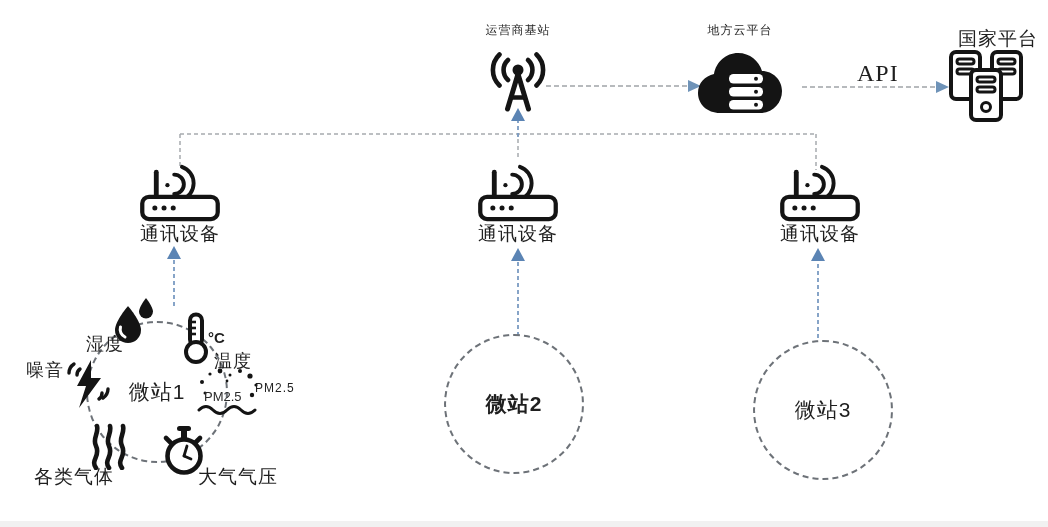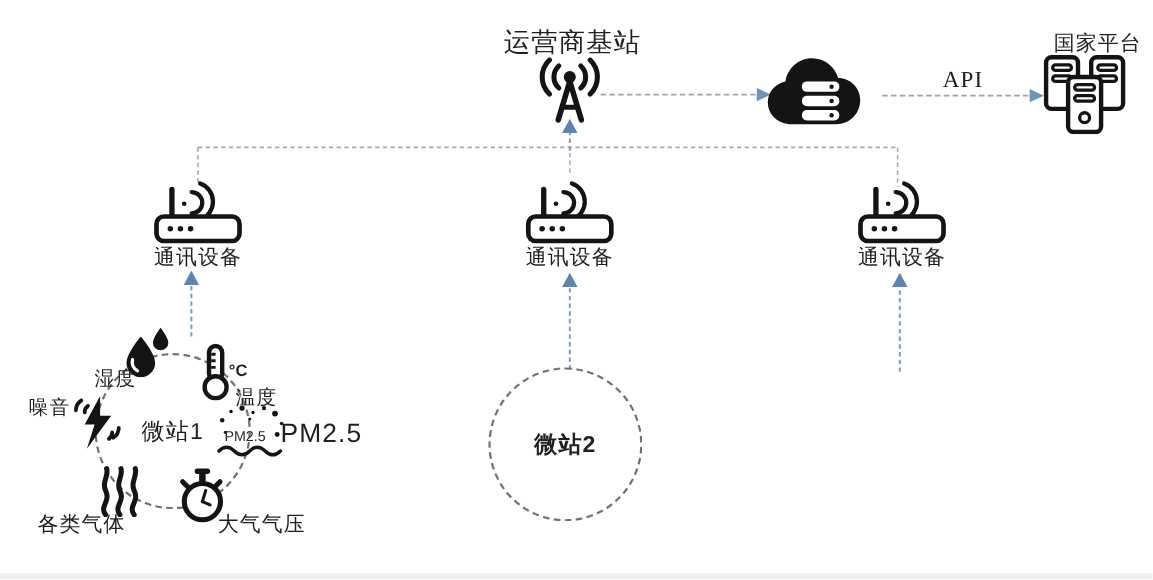--- a/index.html
+++ b/index.html
@@ -2,30 +2,30 @@
 <html><head>
 <meta charset="utf-8">
 <style>
   html,body{margin:0;padding:0;background:#fff;}
   #canvas{
     position:relative;width:1048px;height:527px;background:#ffffff;overflow:hidden;
     font-family:"Liberation Sans","DejaVu Sans",sans-serif;color:#1f1f1f;
   }
   .abs{position:absolute;}
   .lbl{white-space:nowrap;color:#1f1f1f;}
-  .lbl-lg{font-size:24px;letter-spacing:1px;}
+  .lbl-lg{font-size:12px;letter-spacing:1px;}
   .lbl-md{font-size:19px;letter-spacing:1px;}
   .lbl-sm{font-size:18px;letter-spacing:1px;}
   .center{text-align:center;}
   .station-circle{
     border:2px dashed #6d7278;border-radius:50%;box-sizing:border-box;
     display:flex;align-items:center;justify-content:center;background:transparent;
   }
   .station-circle .lbl{font-size:21px;letter-spacing:1px;}
-  .api{font-family:"Liberation Serif","DejaVu Serif",serif;font-size:21px;letter-spacing:1px;}
+  .api{font-family:"Liberation Serif","DejaVu Serif",serif;font-size:24px;letter-spacing:1px;}
   .degc{font-size:15px;font-weight:bold;}
   svg{display:block;}
   .bottom-edge{left:0;top:521px;width:1048px;height:6px;background:#f1f1f1;}
 </style>
 </head>
 <body>
 
 <div id="canvas">
 
   <svg class="abs" style="left:0;top:0;" width="1048" height="527" viewBox="0 0 1048 527">
@@ -71,20 +71,21 @@
     <circle cx="32" cy="18" r="5.5" fill="#141414"></circle>
     <path d="M32 22 L21.5 57" stroke="#141414" stroke-width="5" stroke-linecap="round" fill="none"></path>
     <path d="M32 22 L42.5 57" stroke="#141414" stroke-width="5" stroke-linecap="round" fill="none"></path>
     <path d="M25.5 45.5 L38.5 45.5" stroke="#141414" stroke-width="4.5" stroke-linecap="round" fill="none"></path>
     <path d="M22 8 A13.5 13.5 0 0 0 22 28" stroke="#141414" stroke-width="4.6" stroke-linecap="round" fill="none"></path>
     <path d="M13.5 2.5 A21.5 21.5 0 0 0 13.5 33.5" stroke="#141414" stroke-width="4.6" stroke-linecap="round" fill="none"></path>
     <path d="M42 8 A13.5 13.5 0 0 1 42 28" stroke="#141414" stroke-width="4.6" stroke-linecap="round" fill="none"></path>
     <path d="M50.5 2.5 A21.5 21.5 0 0 1 50.5 33.5" stroke="#141414" stroke-width="4.6" stroke-linecap="round" fill="none"></path>
   </svg>
 
+  <div class="abs lbl lbl-lg center" style="left:685px;top:22px;width:110px;">地方云平台</div>
   <svg class="abs" style="left:696px;top:50px;" width="88" height="66" viewBox="0 0 88 66">
     <path d="M24 63 C11 63 2 54 2 43 C2 33 9 26 18 24 C20 12 30 3 42 3 C54 3 63 11 66 21 C77 21 86 30 86 41 C86 53 77 63 64 63 Z" fill="#141414"></path>
     <rect x="33" y="24" width="34" height="9.5" rx="4.5" fill="#ffffff"></rect>
     <rect x="33" y="37" width="34" height="9.5" rx="4.5" fill="#ffffff"></rect>
     <rect x="33" y="50" width="34" height="9.5" rx="4.5" fill="#ffffff"></rect>
     <circle cx="60" cy="28.8" r="2" fill="#141414"></circle>
     <circle cx="60" cy="41.8" r="2" fill="#141414"></circle>
     <circle cx="60" cy="54.8" r="2" fill="#141414"></circle>
   </svg>
 
@@ -138,20 +139,23 @@
     <circle cx="31.5" cy="47.5" r="2.6" fill="#141414"></circle>
     <circle cx="41" cy="47.5" r="2.6" fill="#141414"></circle>
   </svg>
   <div class="abs lbl lbl-md center" style="left:780px;top:221px;width:80px;">通讯设备</div>
 
   <div class="abs station-circle" style="left:86px;top:321px;width:142px;height:142px;">
     <span class="lbl">微站1</span>
   </div>
   <div class="abs station-circle" style="left:444px;top:334px;width:140px;height:140px;font-weight:bold;">
     <span class="lbl">微站2</span>
+  </div>
+  <div class="abs station-circle" style="left:753px;top:340px;width:140px;height:140px;">
+    <span class="lbl">微站3</span>
   </div>
 
   <div class="abs lbl lbl-sm" style="left:86px;top:284px;margin-top:48px;">湿度</div>
   <svg class="abs" style="left:112px;top:297px;" width="42" height="46" viewBox="0 0 42 46">
     <path d="M16 9 C16 9 3 24 3 33 a13 13 0 0 0 26 0 C29 24 16 9 16 9 Z" fill="#141414"></path>
     <path d="M8.5 30 a8.5 8.5 0 0 0 4.5 10" stroke="#ffffff" stroke-width="3" stroke-linecap="round" fill="none"></path>
     <path d="M34 1 C34 1 27 10 27 14.5 a7 7 0 0 0 14 0 C41 10 34 1 34 1 Z" fill="#141414"></path>
   </svg>
 
   <div class="abs lbl lbl-sm" style="left:214px;top:301px;margin-top:48px;">温度</div>

